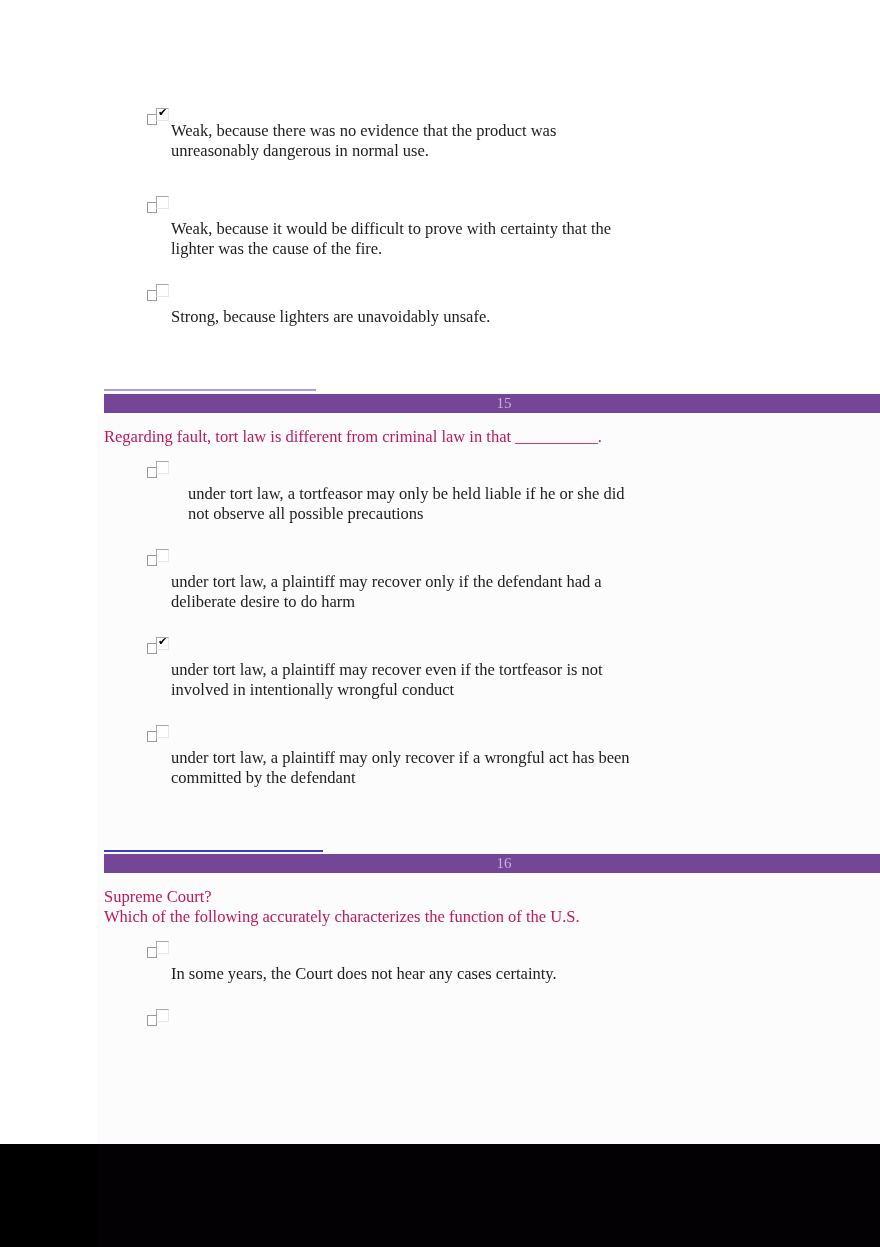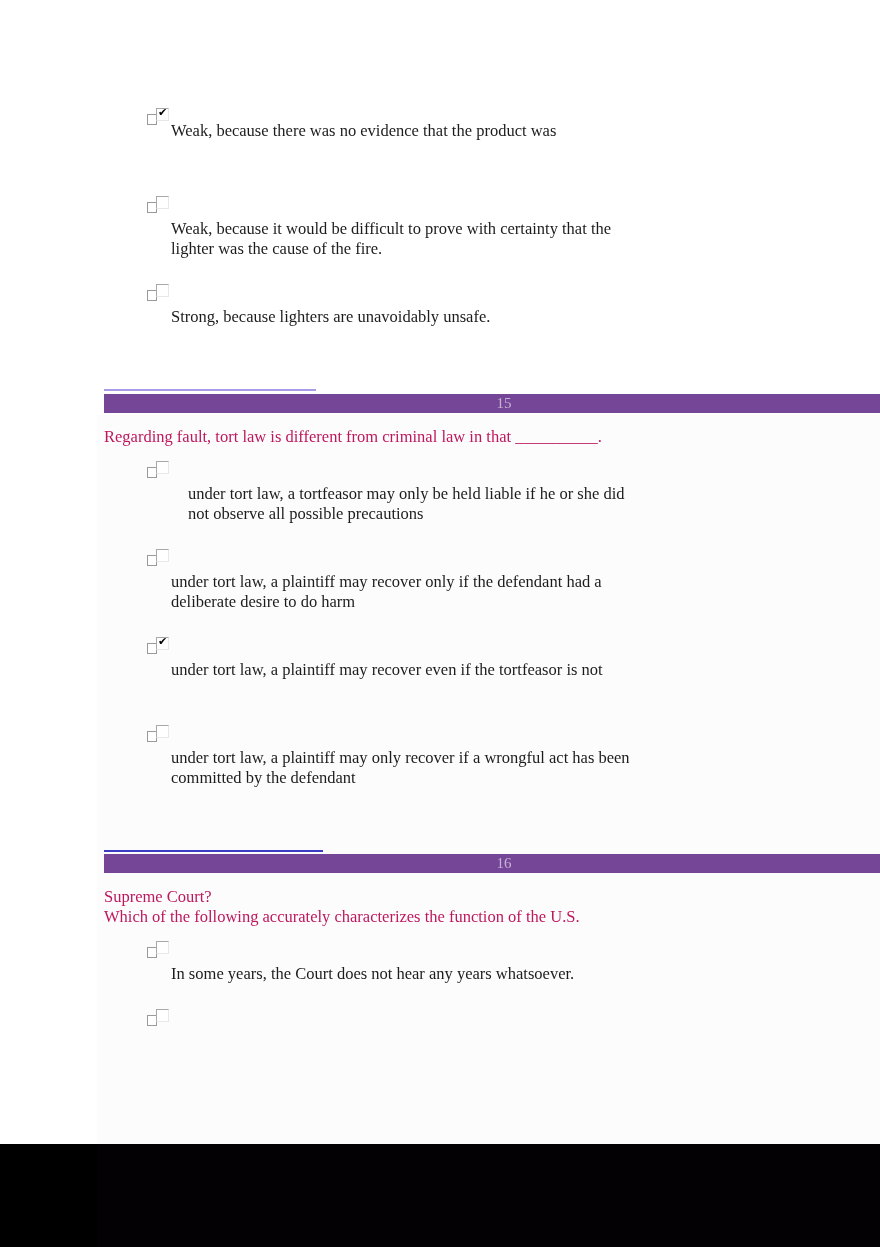--- a/index.html
+++ b/index.html
@@ -123,20 +123,21 @@
   <div class="tint-panel"></div>
 
   <div class="option" style="top:106px;">
     <div class="checkbox">
       <div class="box-back"></div>
       <div class="box-front"></div>
       <span class="check-mark">✔</span>
     </div>
     <div class="option-text" style="top:15px;">
       <div>Weak, because there was no evidence that the product was</div>
+      <div>unreasonably dangerous in normal use.</div>
     </div>
   </div>
 
   <div class="option" style="top:194px;">
     <div class="checkbox">
       <div class="box-back"></div>
       <div class="box-front"></div>
     </div>
     <div class="option-text" style="top:25px;">
       <div>Weak, because it would be difficult to prove with certainty that the</div>
@@ -185,20 +186,21 @@
   </div>
 
   <div class="option" style="top:635px;">
     <div class="checkbox">
       <div class="box-back"></div>
       <div class="box-front"></div>
       <span class="check-mark">✔</span>
     </div>
     <div class="option-text" style="top:25px;">
       <div>under tort law, a plaintiff may recover even if the tortfeasor is not</div>
+      <div>involved in intentionally wrongful conduct</div>
     </div>
   </div>
 
   <div class="option" style="top:723px;">
     <div class="checkbox">
       <div class="box-back"></div>
       <div class="box-front"></div>
     </div>
     <div class="option-text" style="top:25px;">
       <div>under tort law, a plaintiff may only recover if a wrongful act has been</div>
@@ -214,21 +216,21 @@
     <div>Supreme Court?</div>
     <div>Which of the following accurately characterizes the function of the U.S.</div>
   </div>
 
   <div class="option" style="top:939px;">
     <div class="checkbox">
       <div class="box-back"></div>
       <div class="box-front"></div>
     </div>
     <div class="option-text" style="top:25px;">
-      <div>In some years, the Court does not hear any years whatsoever.</div>
+      <div>In some years, the Court does not hear any cases certainty.</div>
     </div>
   </div>
 
   <div class="option" style="top:1007px;">
     <div class="checkbox">
       <div class="box-back"></div>
       <div class="box-front"></div>
     </div>
   </div>
 </div>

